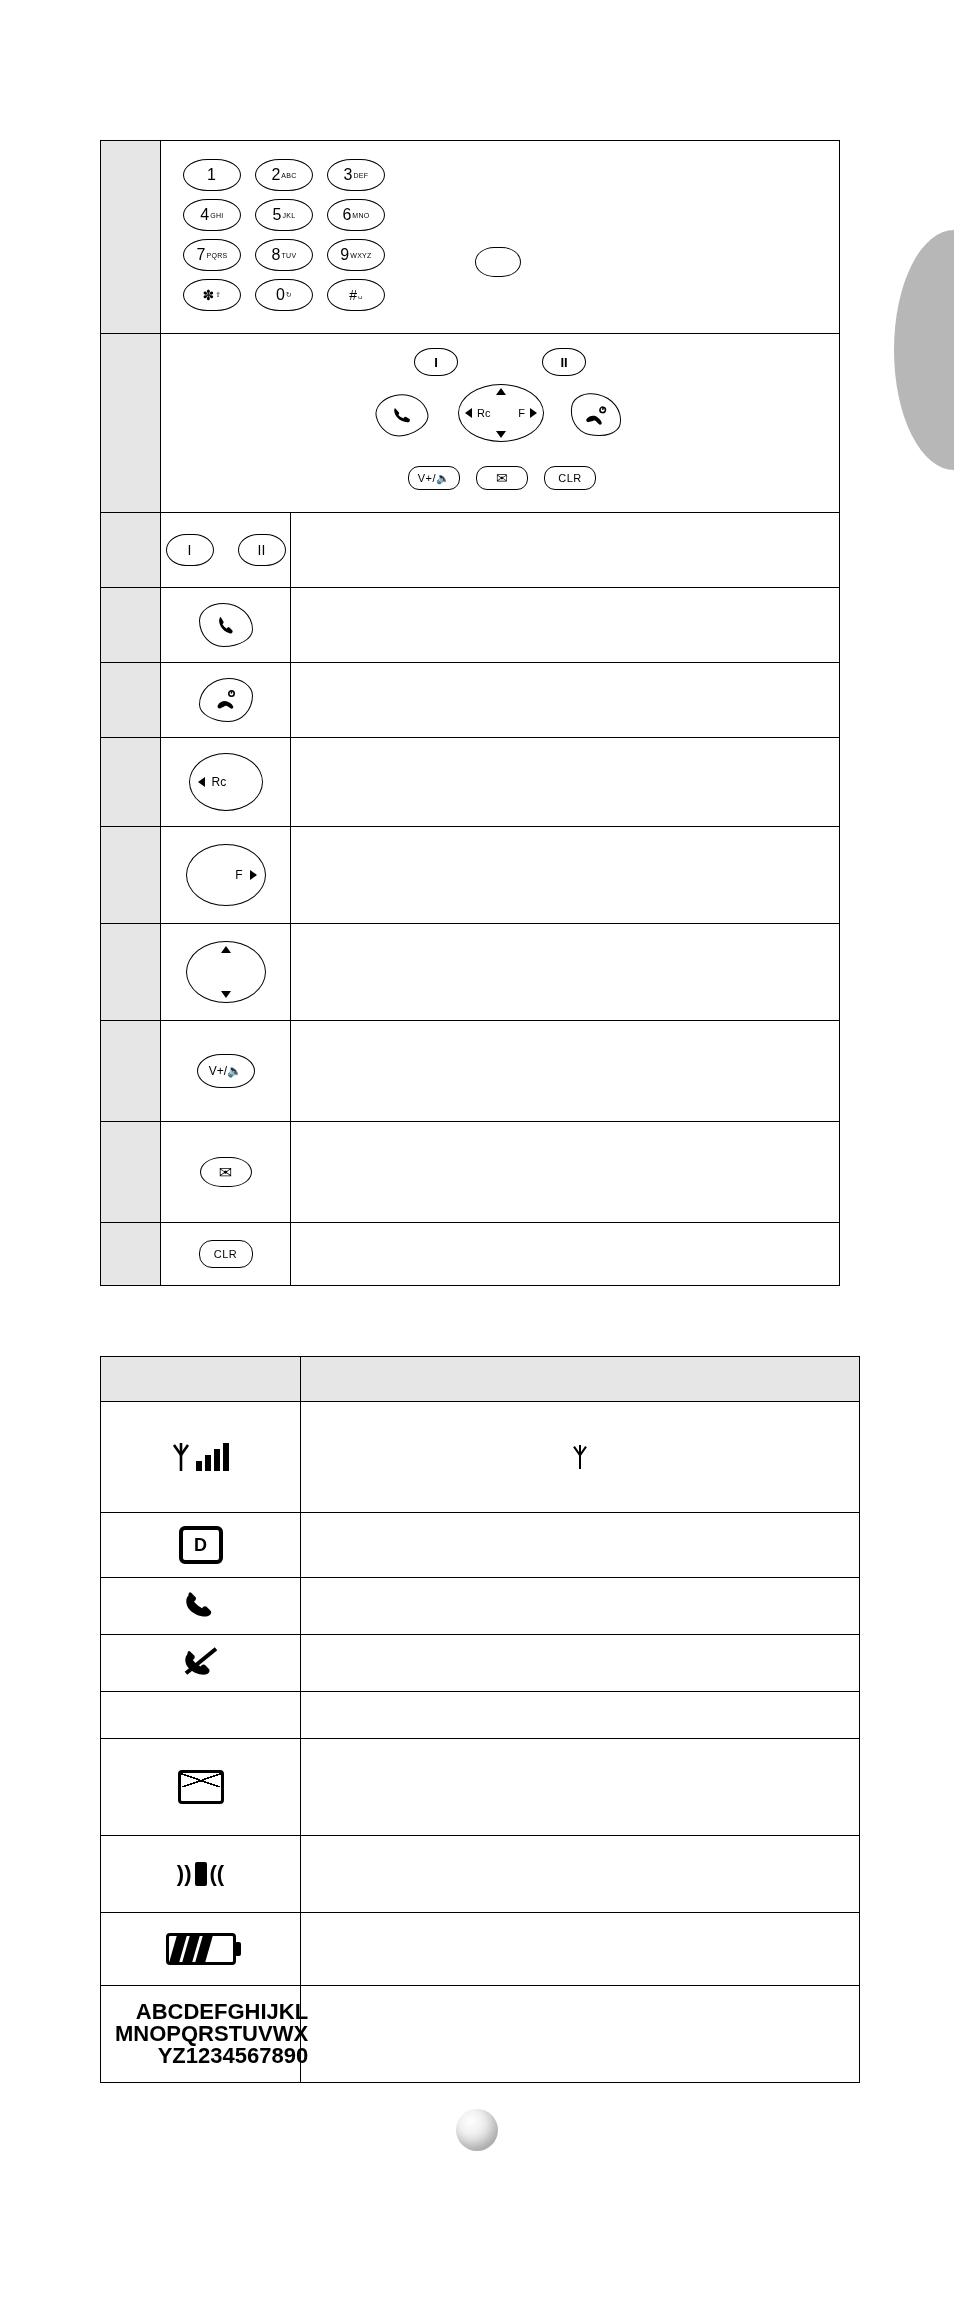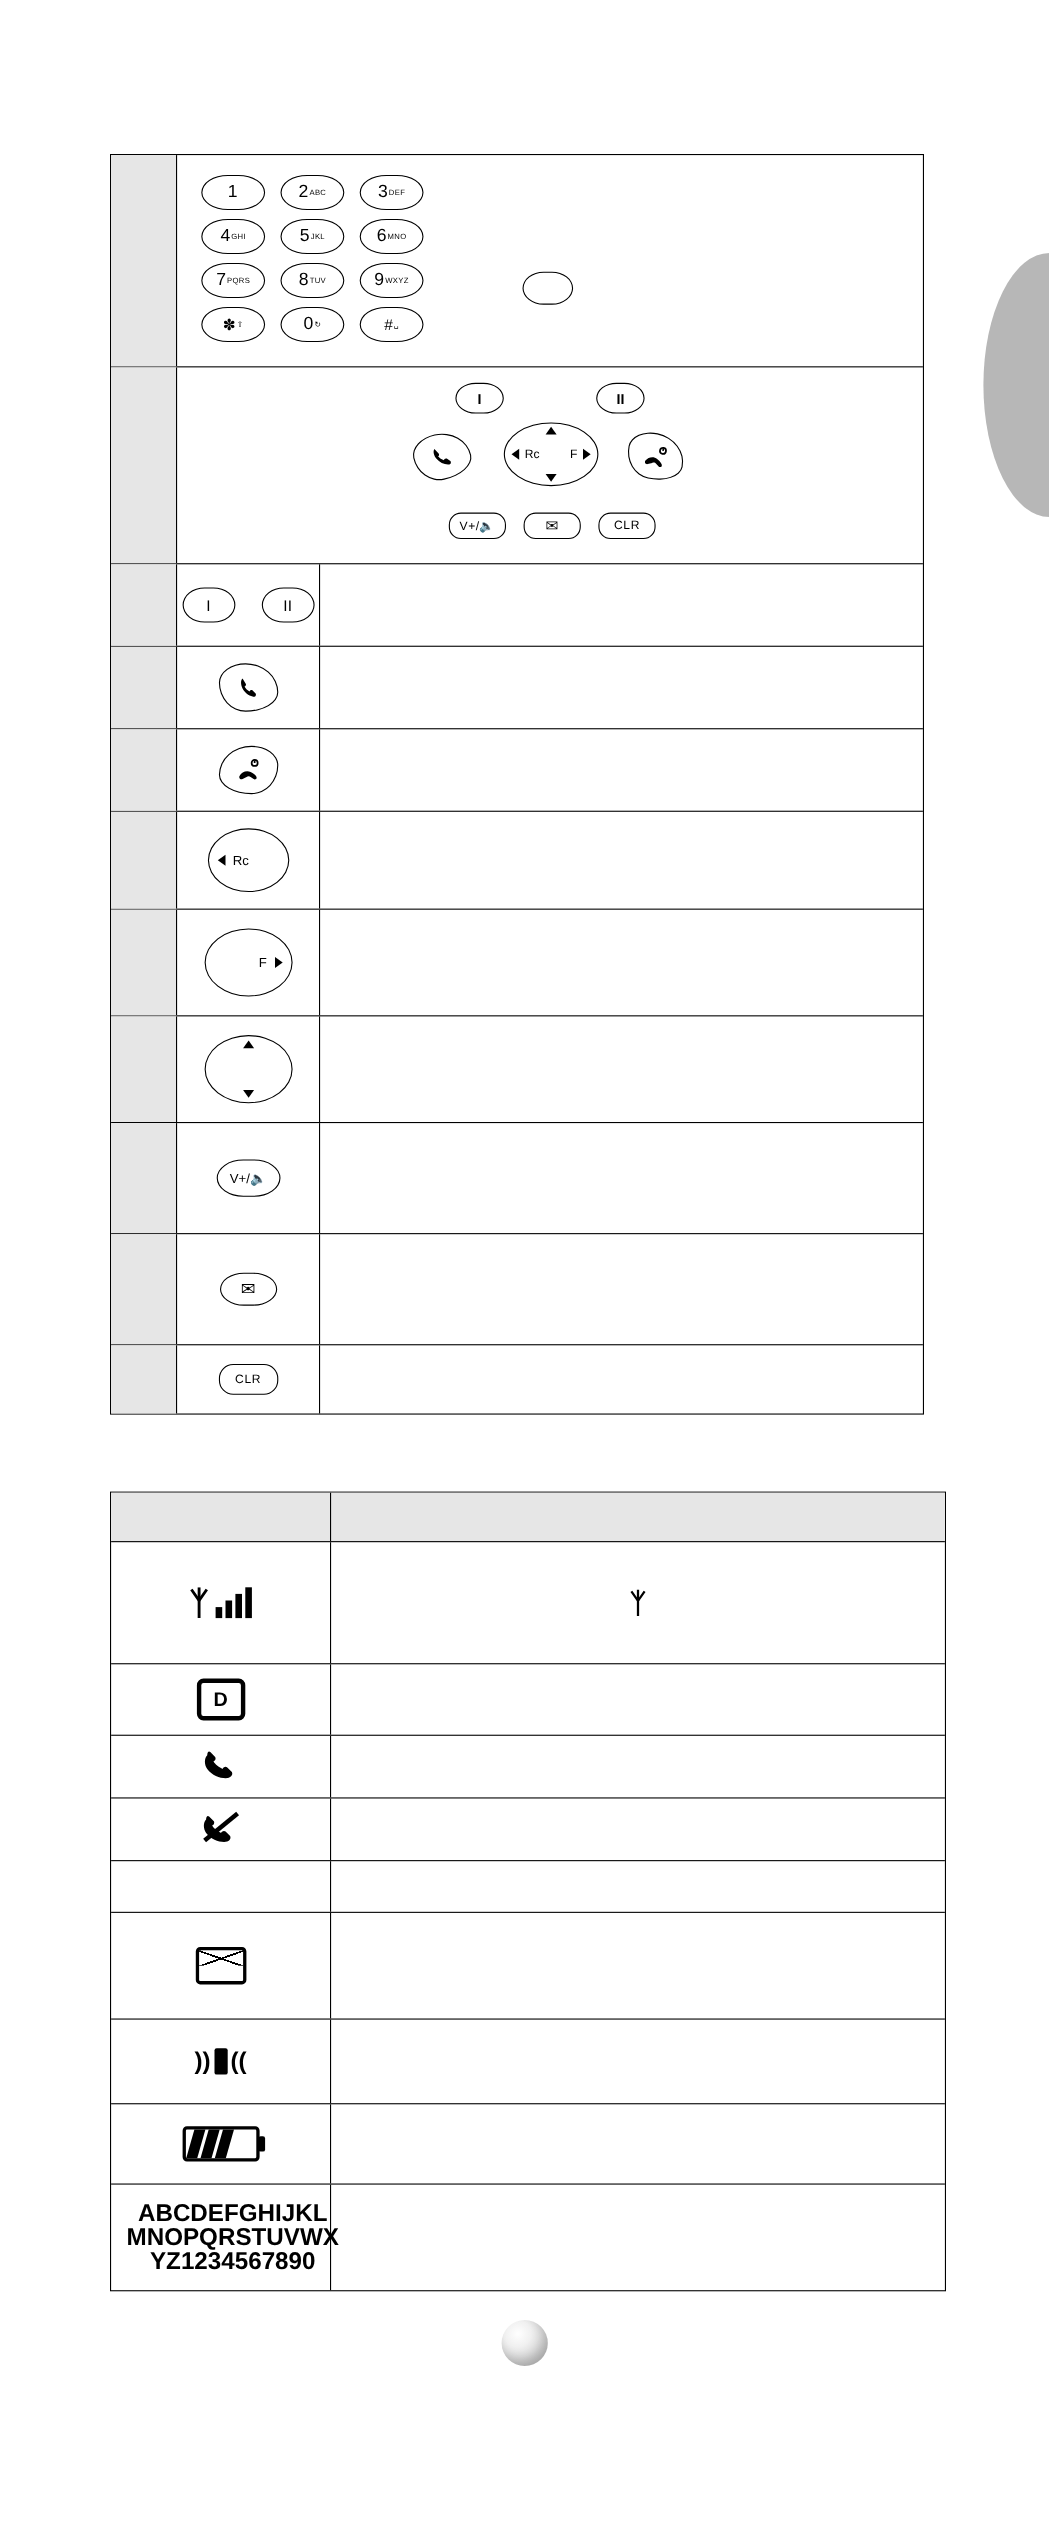--- a/index.html
+++ b/index.html
@@ -210,21 +210,21 @@
   .vibe{display:flex;align-items:center;gap:3px;font-size:22px;font-weight:900;}
   .vibe .ph{width:12px;height:24px;background:#000;border-radius:2px;}
 
   .alpha-block{
     font-family: "Arial Narrow", Arial, sans-serif;
     font-weight:900;
     font-stretch:condensed;
     font-size:22px;
     line-height:1.0;
     letter-spacing:0px;
-    text-align:center;
+    text-align:right;
     white-space:pre;
   }
 
   
   .antenna{display:inline-block;}
   .antenna svg{display:block;}
 
   
   .footer {
     position:relative;

